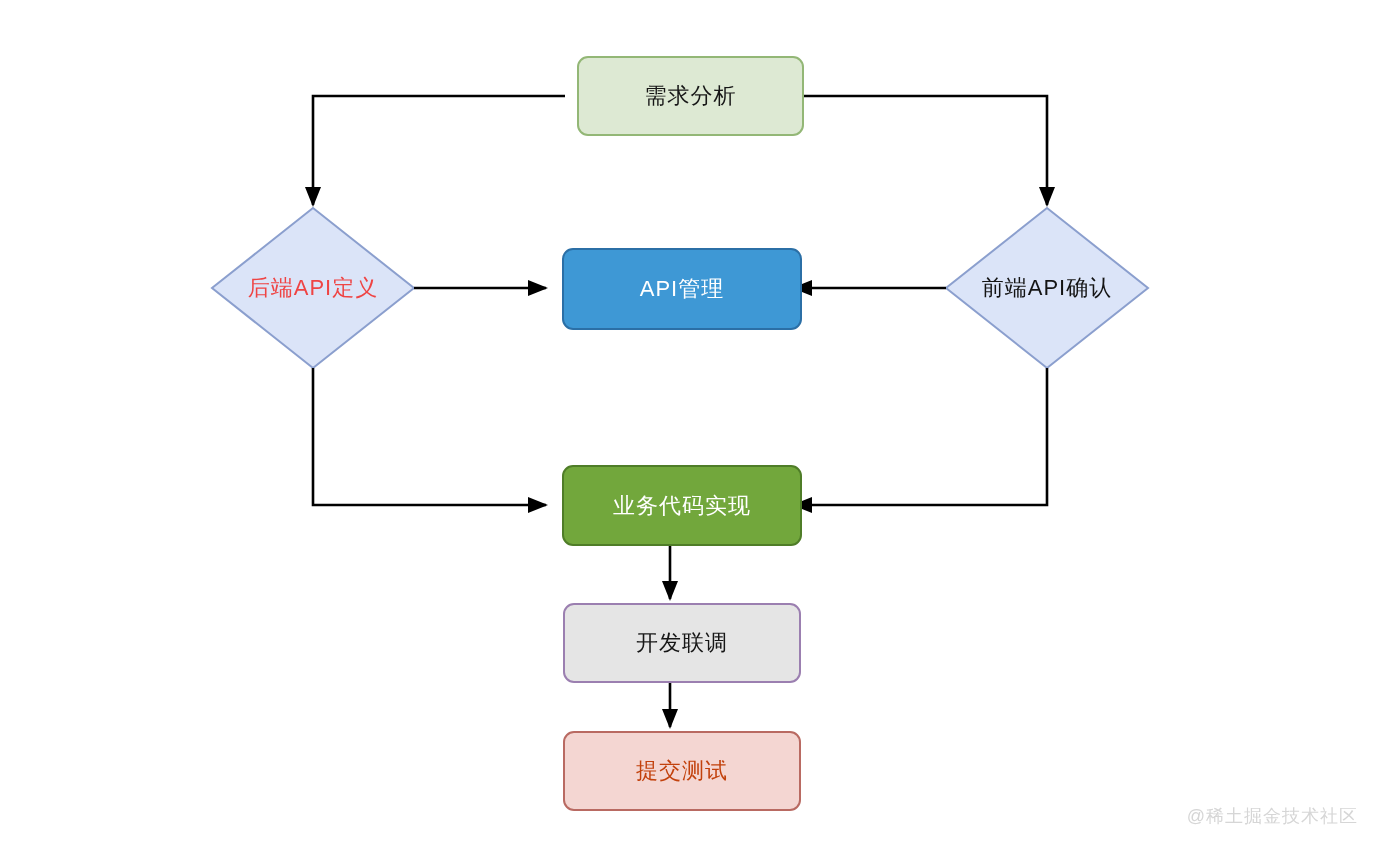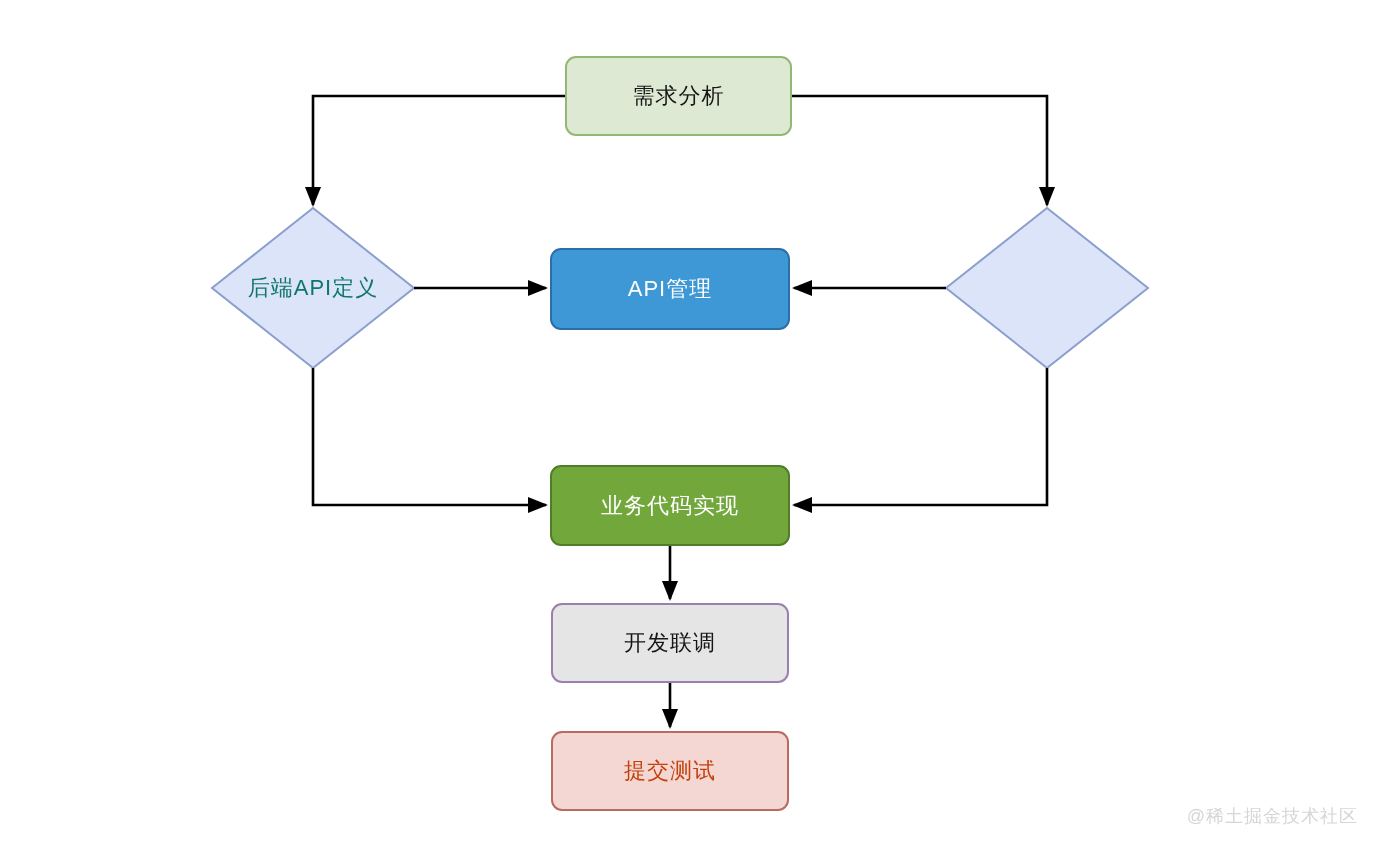--- a/index.html
+++ b/index.html
@@ -33,21 +33,21 @@
     align-items: center;
     justify-content: center;
     border-style: solid;
     border-width: 2px;
     font-size: 22px;
     letter-spacing: 1px;
     line-height: 1;
     text-align: center;
   }
 
-  .node.rounded { border-radius: 11px; }
+  .node.rounded { border-radius: 11px; margin-left: 12px; }
 
   .diamond-label {
     position: absolute;
     display: flex;
     align-items: center;
     justify-content: center;
     font-size: 22px;
     letter-spacing: 1px;
     color: #141414;
     text-align: center;
@@ -103,20 +103,23 @@
   </div>
 
   <div class="node rounded" style="left: 551px; top: 603px; width: 238px; height: 80px; background-color: #e5e5e5; border-color: rgb(155, 127, 176); color: rgb(22, 22, 22);">
     <span>开发联调</span>
   </div>
 
   <div class="node rounded" style="left: 551px; top: 731px; width: 238px; height: 80px; background-color: rgb(244, 214, 210); border-color: rgb(185, 106, 98); color: #c2410c;">
     <span>提交测试</span>
   </div>
 
-  <div class="diamond-label" style="left: 212px; top: 208px; width: 202px; height: 160px; color: #0f766e;">
+  <div class="diamond-label" style="left: 212px; top: 208px; width: 202px; height: 160px; color: #ef4444;">
     <span>后端API定义</span>
   </div>
 
+  <div class="diamond-label" style="left: 946px; top: 208px; width: 202px; height: 160px; color: rgb(20, 20, 20);">
+    <span>前端API确认</span>
+  </div>
 
   <div class="watermark">@稀土掘金技术社区</div>
 
 </div>
 
 </body></html>

